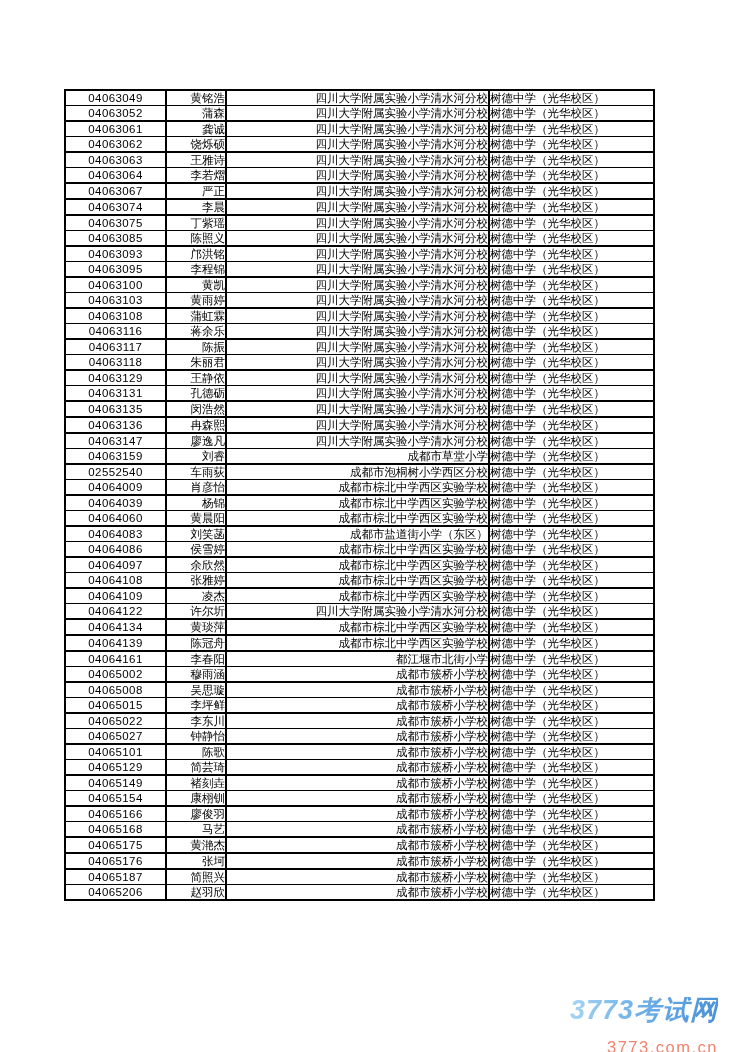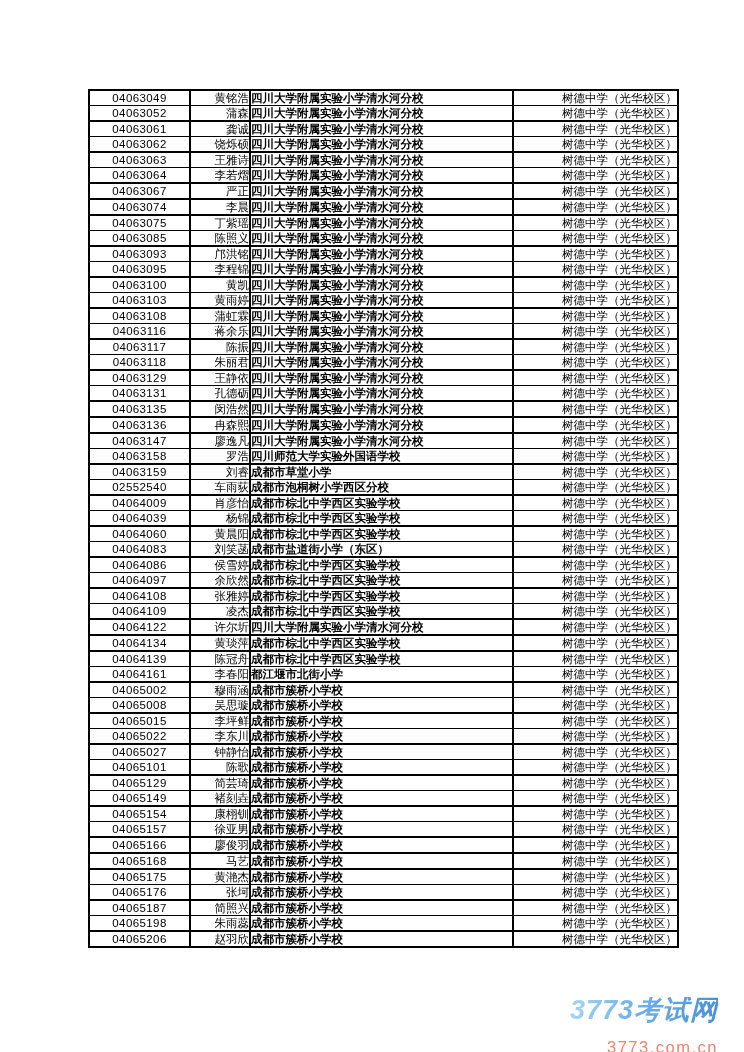--- a/index.html
+++ b/index.html
@@ -13,21 +13,20 @@
 
   .sheet { position: absolute; inset: 0; background: #fff; }
 
   table.roster {
     position: absolute;
     left: 64px; top: 89px;
     width: 589px;
     border-collapse: collapse;
     table-layout: fixed;
     border: 2px solid #000;
-    margin-left: 24px;
   }
   table.roster td {
     border: 1px solid #000;
     border-left-width: 2px;
     border-right-width: 2px;
     height: 14px;
     line-height: 14px;
     padding: 0;
     font-size: 11.5px;
     color: #000;
@@ -38,22 +37,22 @@
   table.roster tr:nth-child(2n) td { border-bottom-width: 2px; }
   table.roster tr:nth-child(7n) td { border-bottom-width: 2px; }
 
   td.c-id {
     font-family: "Liberation Sans", "DejaVu Sans", sans-serif;
     font-size: 11px;
     text-align: center;
     letter-spacing: 0.4px;
   }
   td.c-name { text-align: right; }
-  td.c-school { text-align: left; padding-left: 2px; font-weight: bold; }
-  td.c-dest { text-align: right; }
+  td.c-school { text-align: right; padding-left: 2px; }
+  td.c-dest { text-align: left; }
 
   .watermark {
     position: absolute;
     right: 26px;
     top: 997px;
     text-align: right;
     line-height: 1.0;
   }
   .wm-brand {
     display: block;
@@ -222,26 +221,20 @@
       <td class="c-school">四川大学附属实验小学清水河分校</td>
       <td class="c-dest">树德中学（光华校区）</td>
     </tr>
         <tr>
       <td class="c-id">04063147</td>
       <td class="c-name">廖逸凡</td>
       <td class="c-school">四川大学附属实验小学清水河分校</td>
       <td class="c-dest">树德中学（光华校区）</td>
     </tr>
         <tr>
-      <td class="c-id">04063158</td>
-      <td class="c-name">罗浩</td>
-      <td class="c-school">四川师范大学实验外国语学校</td>
-      <td class="c-dest">树德中学（光华校区）</td>
-    </tr>
-        <tr>
       <td class="c-id">04063159</td>
       <td class="c-name">刘睿</td>
       <td class="c-school">成都市草堂小学</td>
       <td class="c-dest">树德中学（光华校区）</td>
     </tr>
         <tr>
       <td class="c-id">02552540</td>
       <td class="c-name">车雨荻</td>
       <td class="c-school">成都市泡桐树小学西区分校</td>
       <td class="c-dest">树德中学（光华校区）</td>
@@ -366,26 +359,20 @@
       <td class="c-school">成都市簇桥小学校</td>
       <td class="c-dest">树德中学（光华校区）</td>
     </tr>
         <tr>
       <td class="c-id">04065154</td>
       <td class="c-name">康栩钏</td>
       <td class="c-school">成都市簇桥小学校</td>
       <td class="c-dest">树德中学（光华校区）</td>
     </tr>
         <tr>
-      <td class="c-id">04065157</td>
-      <td class="c-name">徐亚男</td>
-      <td class="c-school">成都市簇桥小学校</td>
-      <td class="c-dest">树德中学（光华校区）</td>
-    </tr>
-        <tr>
       <td class="c-id">04065166</td>
       <td class="c-name">廖俊羽</td>
       <td class="c-school">成都市簇桥小学校</td>
       <td class="c-dest">树德中学（光华校区）</td>
     </tr>
         <tr>
       <td class="c-id">04065168</td>
       <td class="c-name">马艺</td>
       <td class="c-school">成都市簇桥小学校</td>
       <td class="c-dest">树德中学（光华校区）</td>
@@ -398,26 +385,20 @@
     </tr>
         <tr>
       <td class="c-id">04065176</td>
       <td class="c-name">张坷</td>
       <td class="c-school">成都市簇桥小学校</td>
       <td class="c-dest">树德中学（光华校区）</td>
     </tr>
         <tr>
       <td class="c-id">04065187</td>
       <td class="c-name">简照兴</td>
-      <td class="c-school">成都市簇桥小学校</td>
-      <td class="c-dest">树德中学（光华校区）</td>
-    </tr>
-        <tr>
-      <td class="c-id">04065198</td>
-      <td class="c-name">朱雨蕊</td>
       <td class="c-school">成都市簇桥小学校</td>
       <td class="c-dest">树德中学（光华校区）</td>
     </tr>
         <tr>
       <td class="c-id">04065206</td>
       <td class="c-name">赵羽欣</td>
       <td class="c-school">成都市簇桥小学校</td>
       <td class="c-dest">树德中学（光华校区）</td>
     </tr>
       </tbody>

